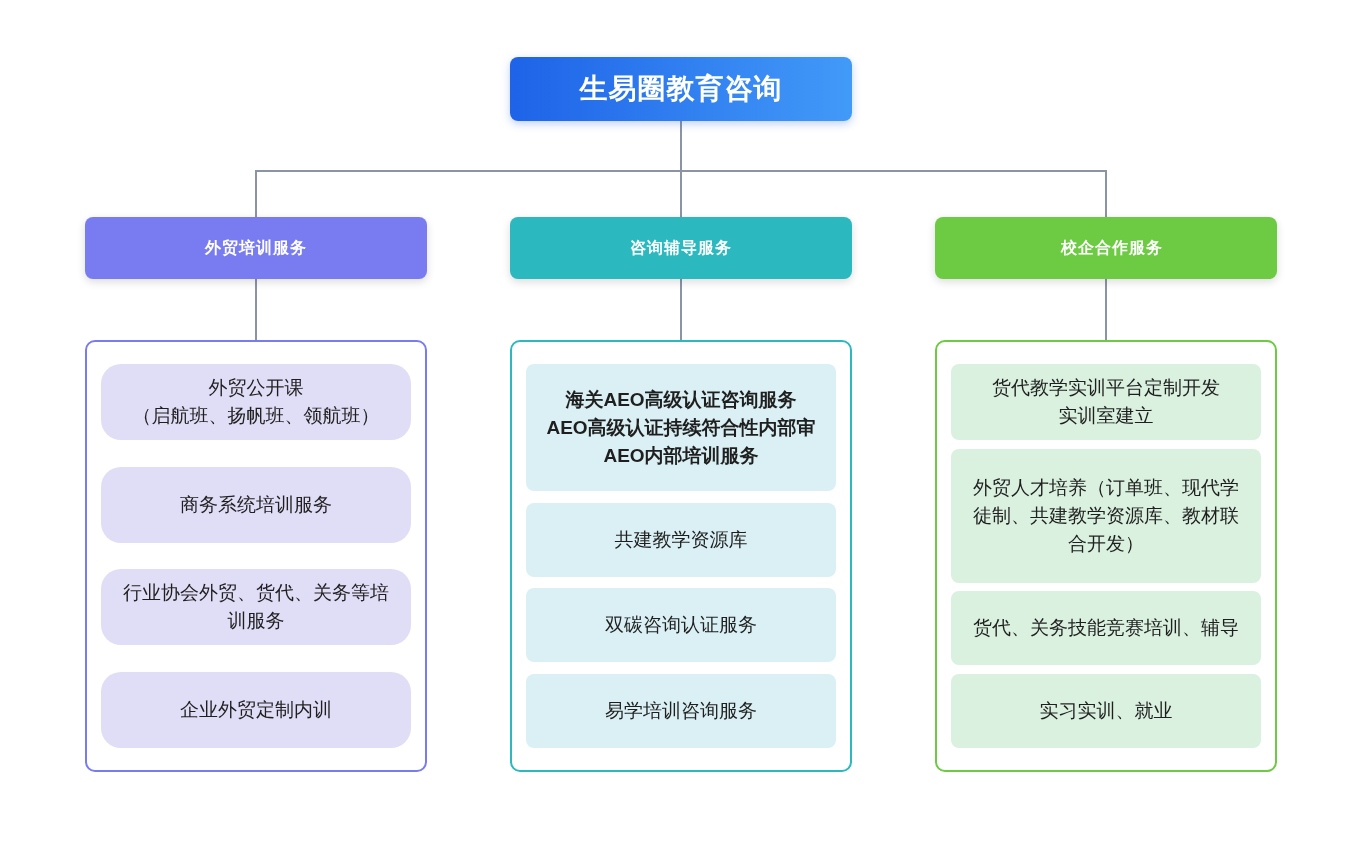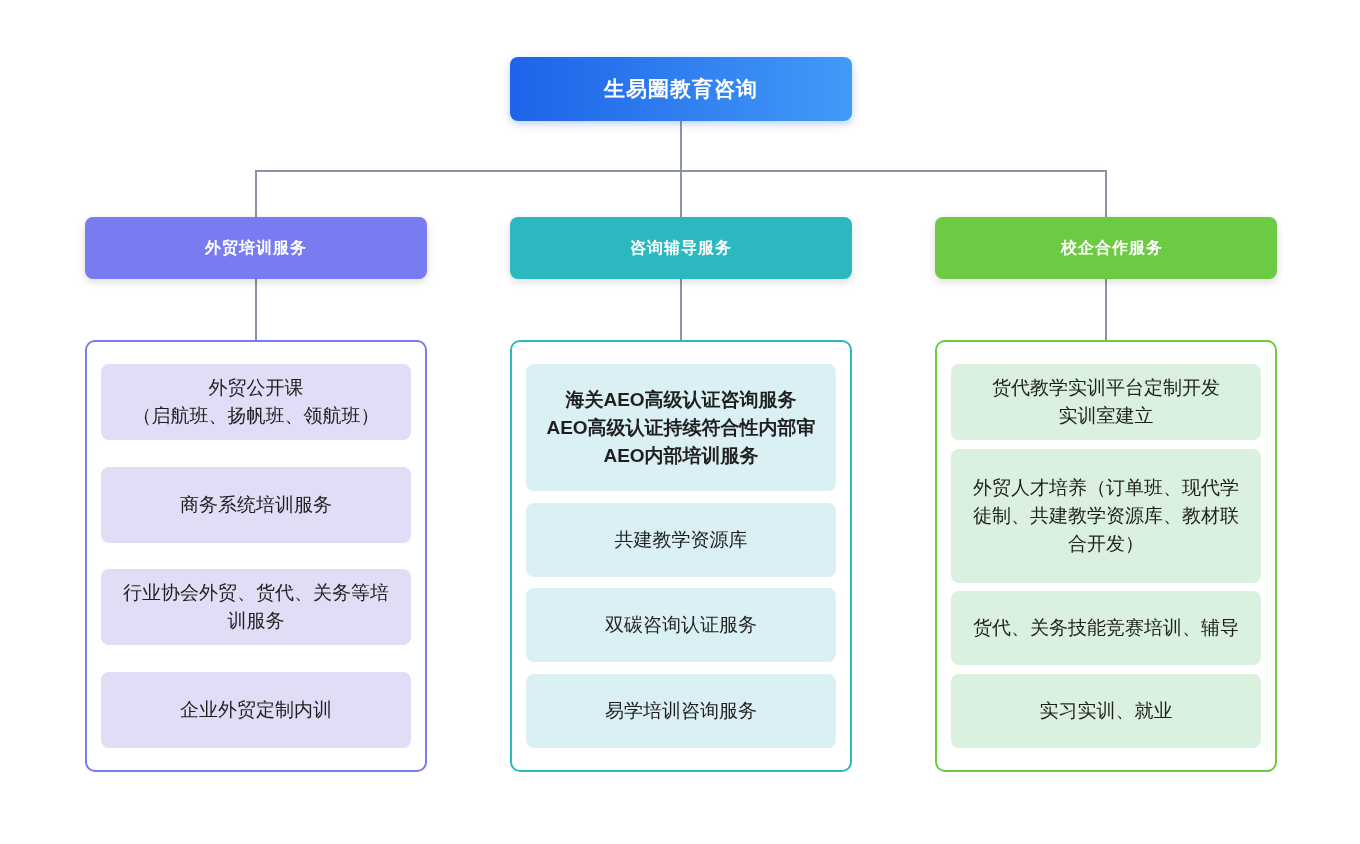--- a/index.html
+++ b/index.html
@@ -33,21 +33,21 @@
   .l-stem-2    { left: 1105px; top: 279px; height: 61px; }
 
   
   .root-node {
     position: absolute;
     left: 510px; top: 57px;
     width: 342px; height: 64px;
     border-radius: 8px;
     background: linear-gradient(90deg, var(--grad-a, #1E63E8), var(--grad-b, #429AF8));
     color: #ffffff;
-    font-size: 21px;
+    font-size: 28px;
     font-weight: bold;
     display: flex; align-items: center; justify-content: center;
     letter-spacing: 1px;
     box-shadow: 0 3px 8px rgba(30, 90, 220, 0.28);
   }
 
   
   .branch-header {
     position: absolute;
     top: 217px;
@@ -88,21 +88,21 @@
   .service-item {
     border-radius: 8px;
     display: flex; align-items: center; justify-content: center;
     text-align: center;
     font-size: 19px;
     line-height: 28px;
     color: #1f1f1f;
     padding: 0 16px;
     white-space: pre-line;
   }
-  .bb-0 .service-item { background: var(--b0bg, #E0DDF6); }
+  .bb-0 .service-item { background: var(--b0bg, #E0DDF6); border-radius: 20px; }
   .bb-1 .service-item { background: var(--b1bg, #DAF0F4); }
   .bb-2 .service-item { background: var(--b2bg, #D9F1DE); }
 
   .bb-0 .service-item { height: 76px; }
   .bb-1 .service-item:nth-child(1) { height: 127px; font-weight: bold; }
   .bb-1 .service-item:nth-child(2),
   .bb-1 .service-item:nth-child(3),
   .bb-1 .service-item:nth-child(4) { height: 74px; }
   .bb-2 .service-item:nth-child(1) { height: 76px; }
   .bb-2 .service-item:nth-child(2) { height: 134px; }

